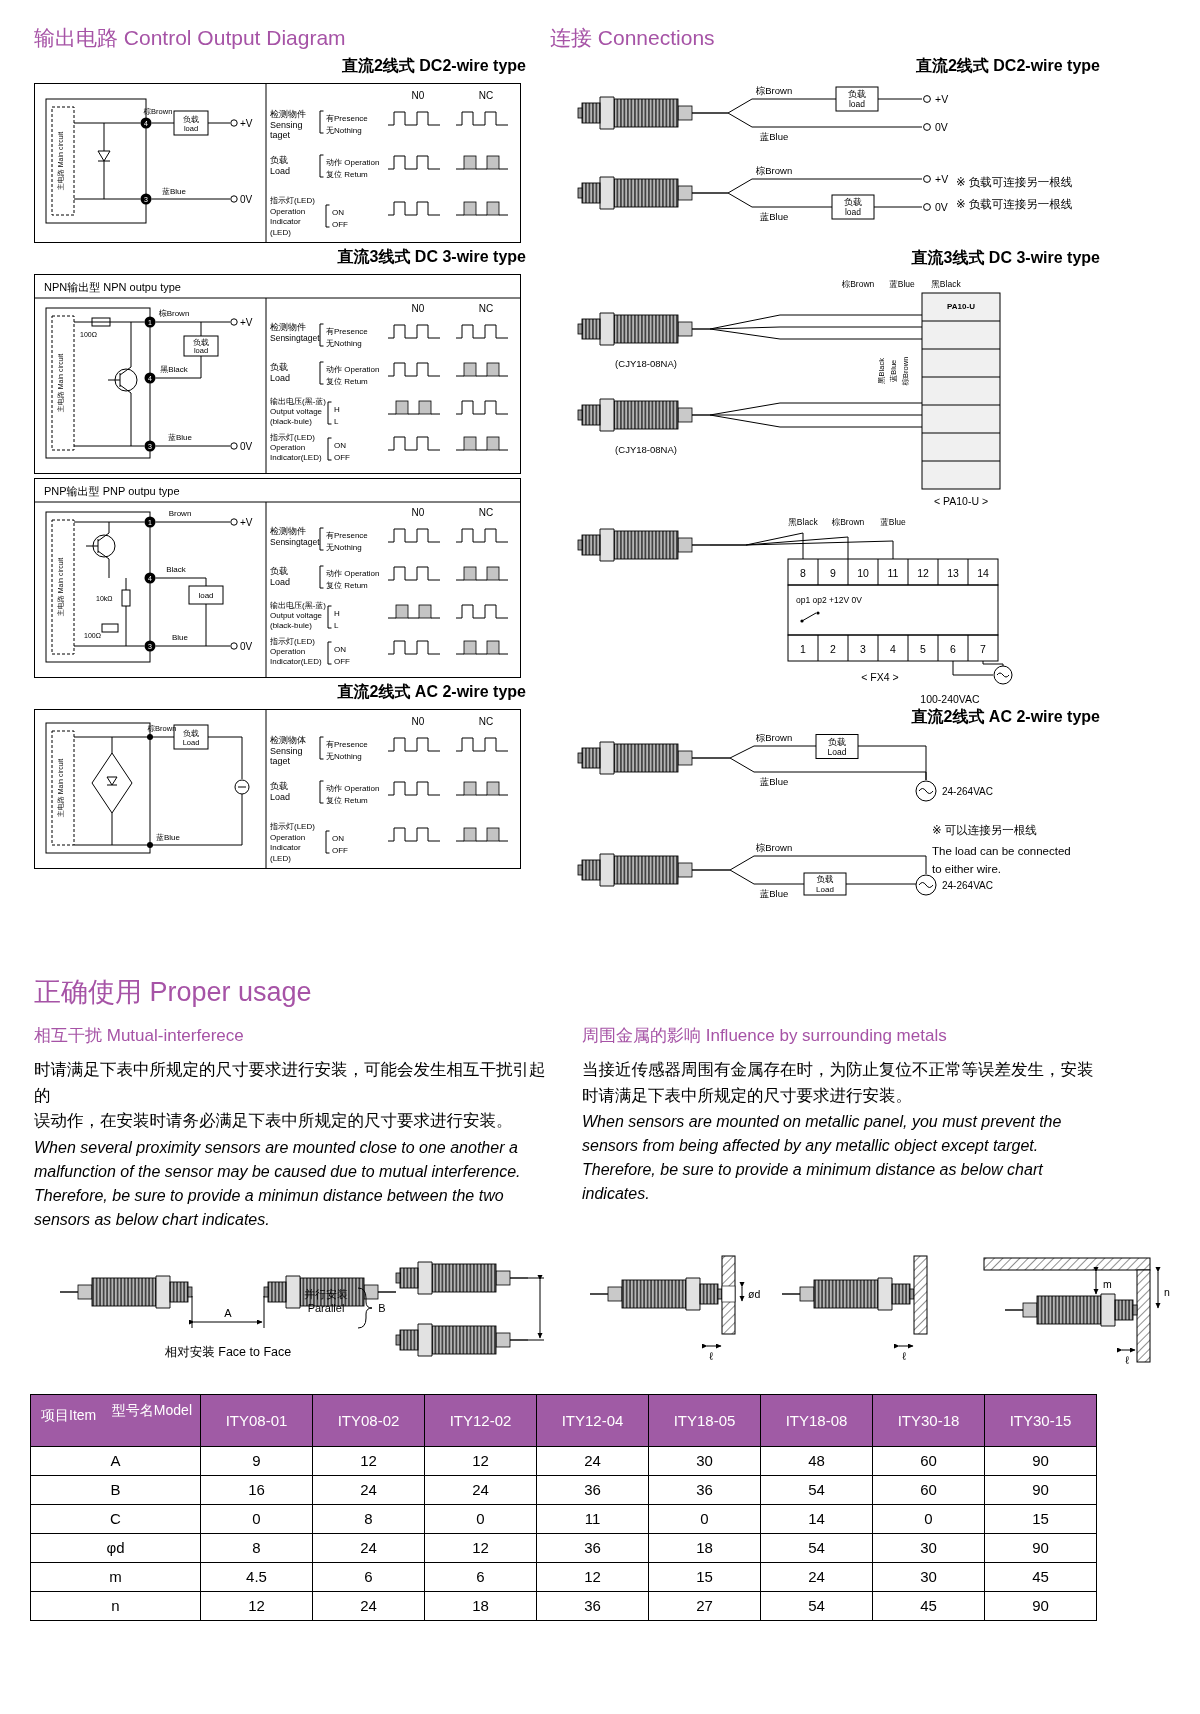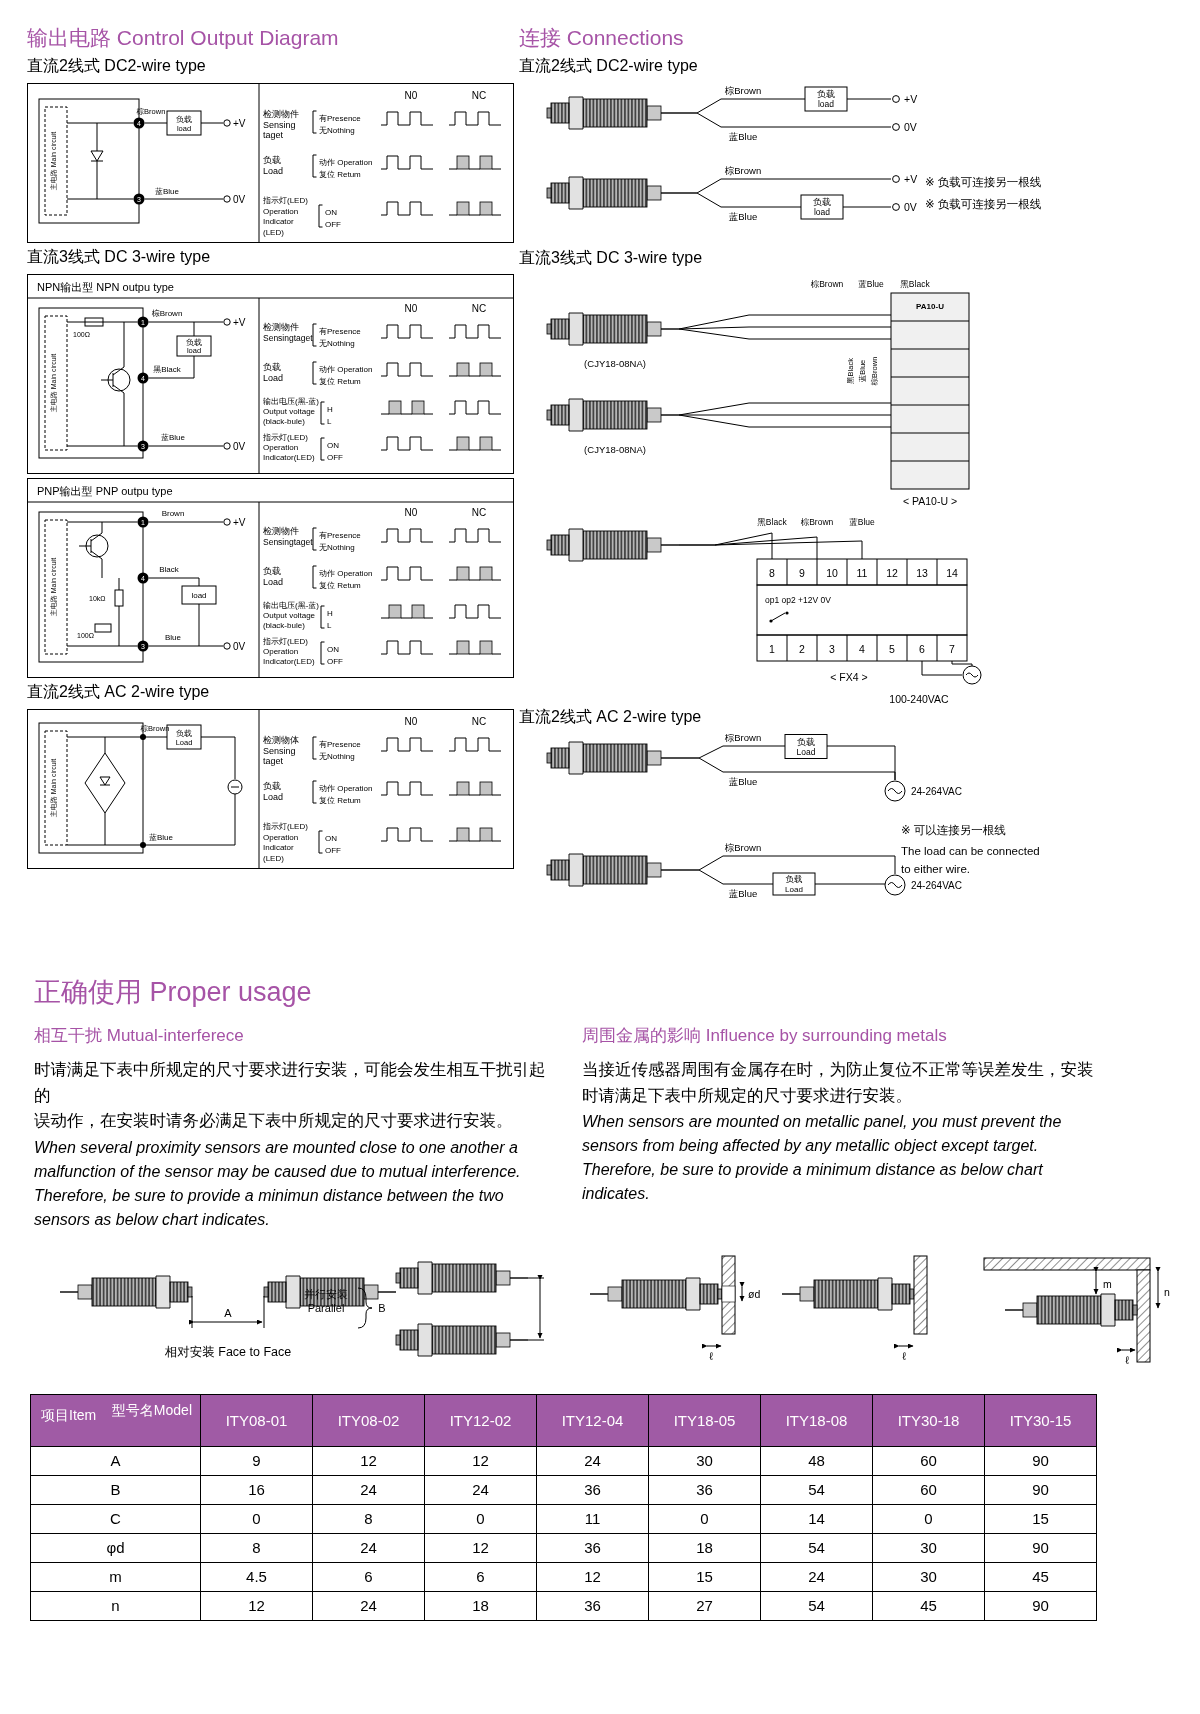--- a/index.html
+++ b/index.html
@@ -1,23 +1,23 @@
 <!DOCTYPE html>
 <html style="--accent: #A653A6; --th: #A05BA5;"><head>
 <meta charset="utf-8">
 <style>
   :root{ --accent:#A653A6; --th:#A05BA5; }
   *{ box-sizing:border-box; }
   body{ margin:0; background:#fff; color:#000; font-family:"Liberation Sans","DejaVu Sans",sans-serif; }
   .page{ width:1200px; height:1714px; position:relative; overflow:hidden; background:#fff; }
-  .top-row{ display:flex; padding:24px 0 0 27px; }
+  .top-row{ display:flex; gap:24px; padding:24px 0 0 34px; }
   .col-l{ width:492px; flex:none; }
   .col-r{ width:550px; flex:none; }
   .sec-title{ color:var(--accent); font-size:21px; font-weight:400; margin:0 0 4px; }
-  .sub-title{ font-size:16px; font-weight:400; color:#000; margin:0 0 6px; }
+  .sub-title{ font-size:16px; font-weight:700; color:#000; margin:0 0 6px;text-align:right; }
   svg{ display:block; }
   svg text{ font-family:inherit; fill:#000; }
   .t7{font-size:7px}.t75{font-size:7.5px}.t8{font-size:8px}.t85{font-size:8.5px}.t9{font-size:9px}
   .t95{font-size:9.5px}.t10{font-size:10px}.t105{font-size:10.5px}.t11{font-size:11px}
   .t115{font-size:11.5px}.t125{font-size:12.5px}
   .mid{text-anchor:middle}
   .wt{fill:#fff}
   .ln{stroke:#000;stroke-width:1;fill:none}
   .lnt{stroke:#000;stroke-width:1.4;fill:none}
   .box{fill:none;stroke:#000;stroke-width:1}

